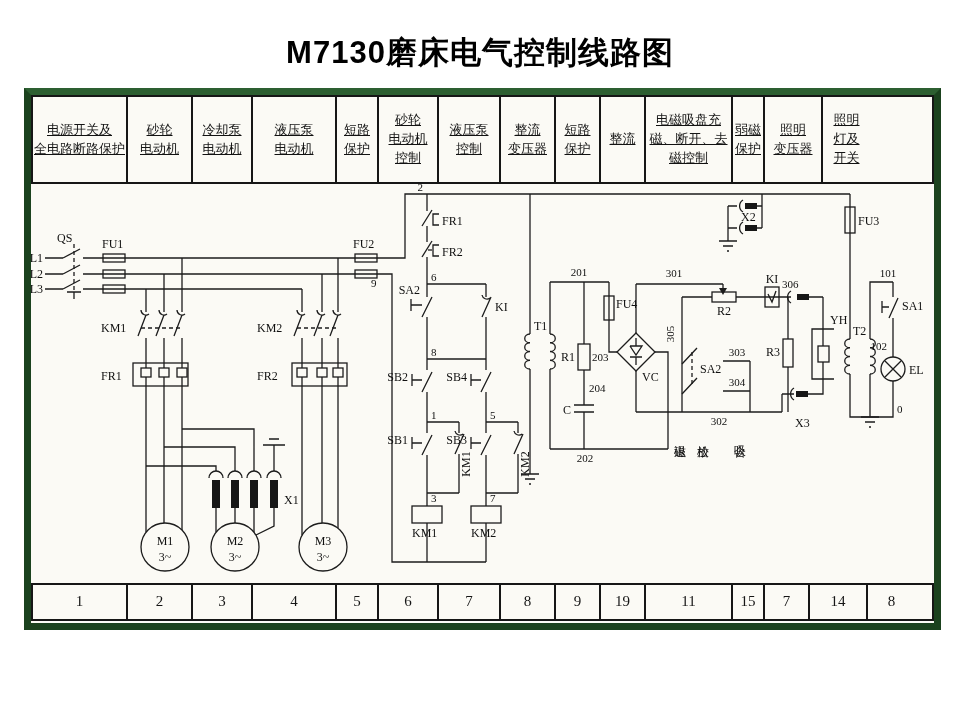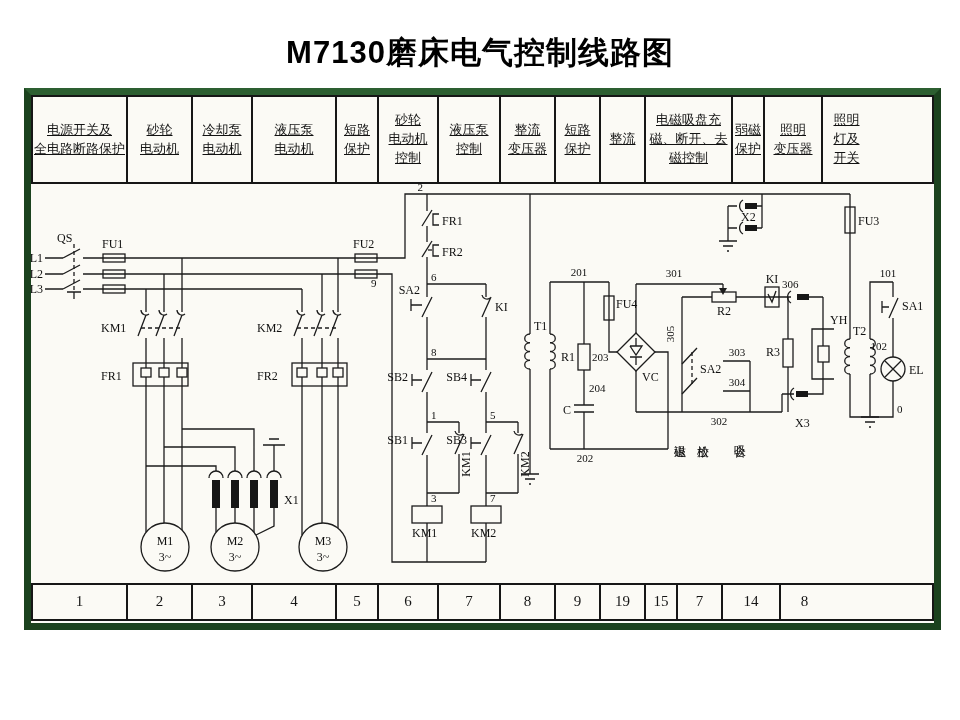--- a/index.html
+++ b/index.html
@@ -388,20 +388,21 @@
       <div class="cell num w1">1</div>
       <div class="cell num w2">2</div>
       <div class="cell num w3">3</div>
       <div class="cell num w4">4</div>
       <div class="cell num w5">5</div>
       <div class="cell num w6">6</div>
       <div class="cell num w7">7</div>
       <div class="cell num w8">8</div>
       <div class="cell num w9">9</div>
       <div class="cell num w10">19</div>
+      <div class="cell num w11">11</div>
       <div class="cell num w12">15</div>
       <div class="cell num w13">7</div>
       <div class="cell num w14">14</div>
       <div class="cell num w15">8</div>
     </div>
 
   </div>
 </div>
 
 </body></html>

